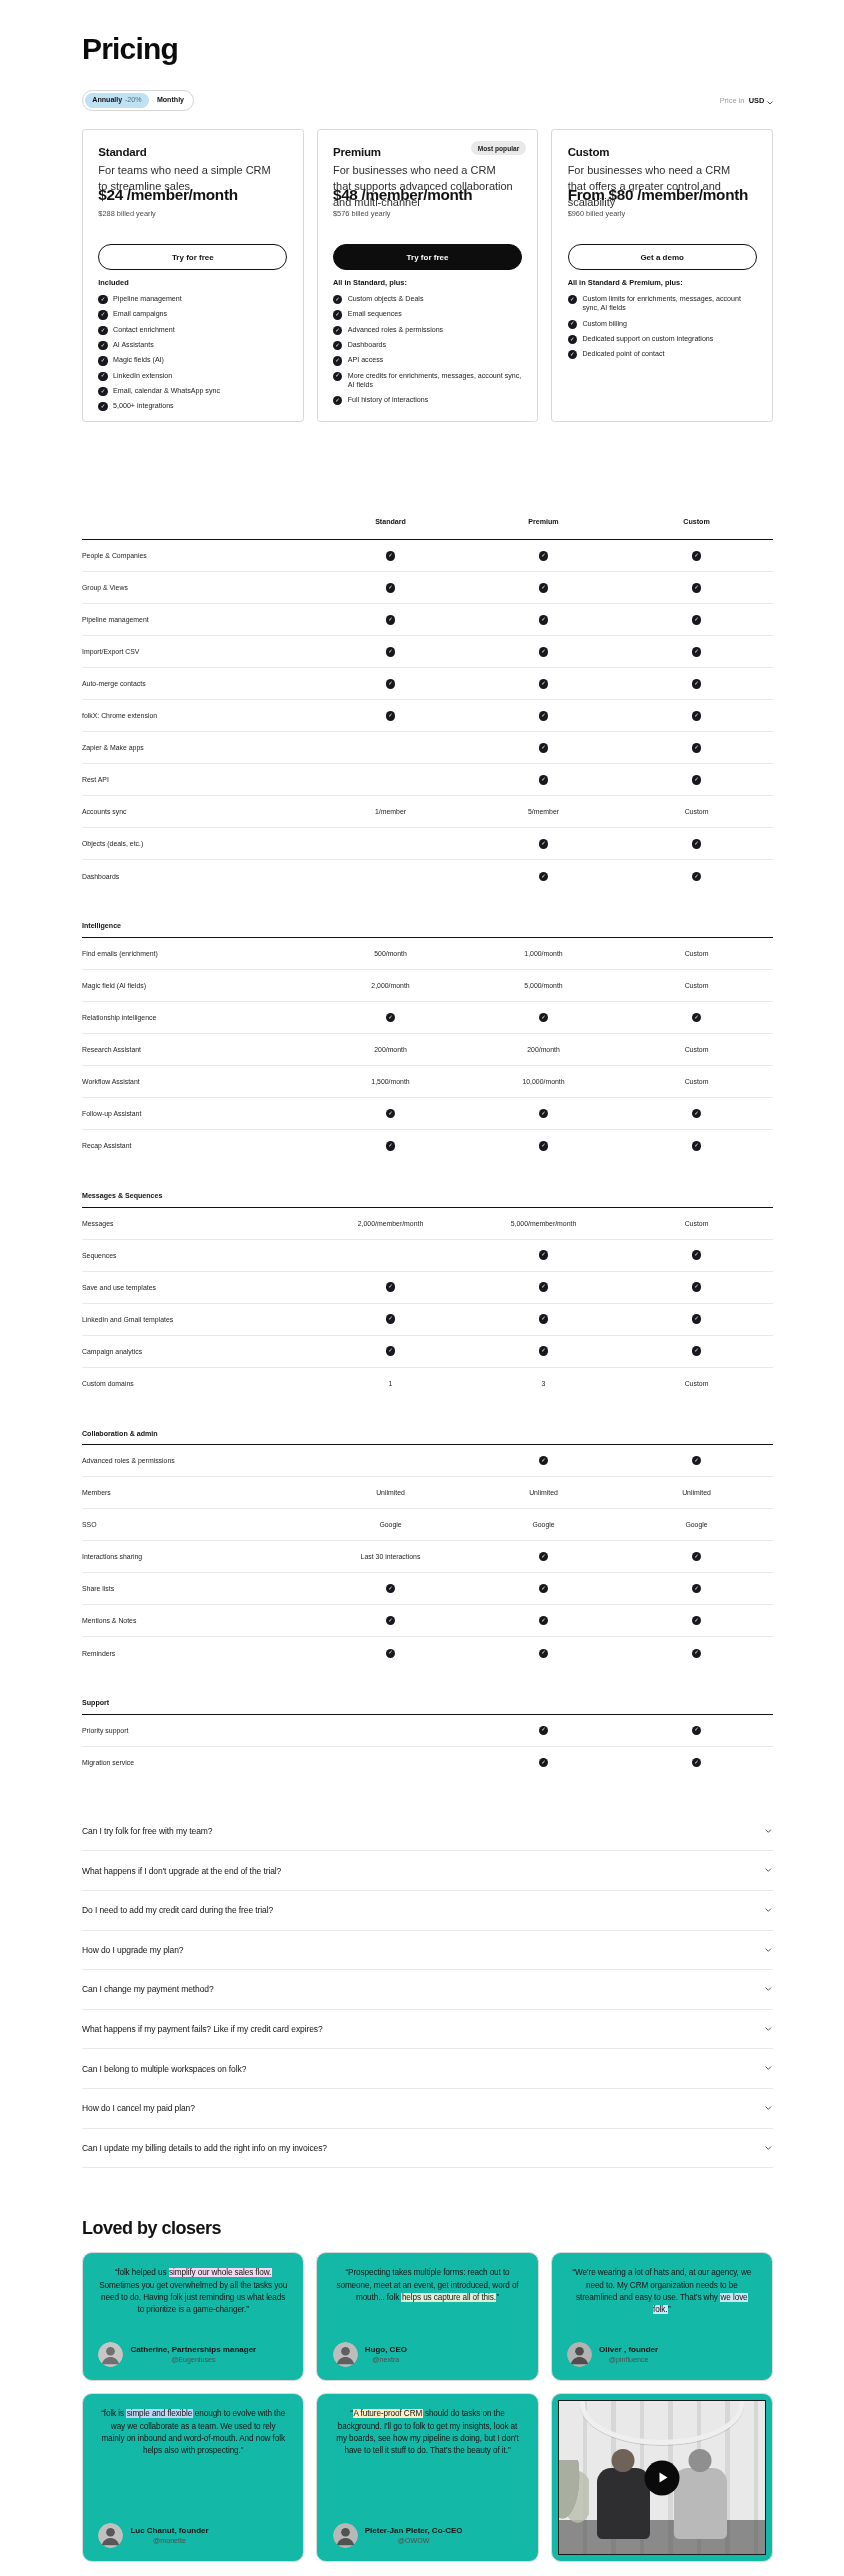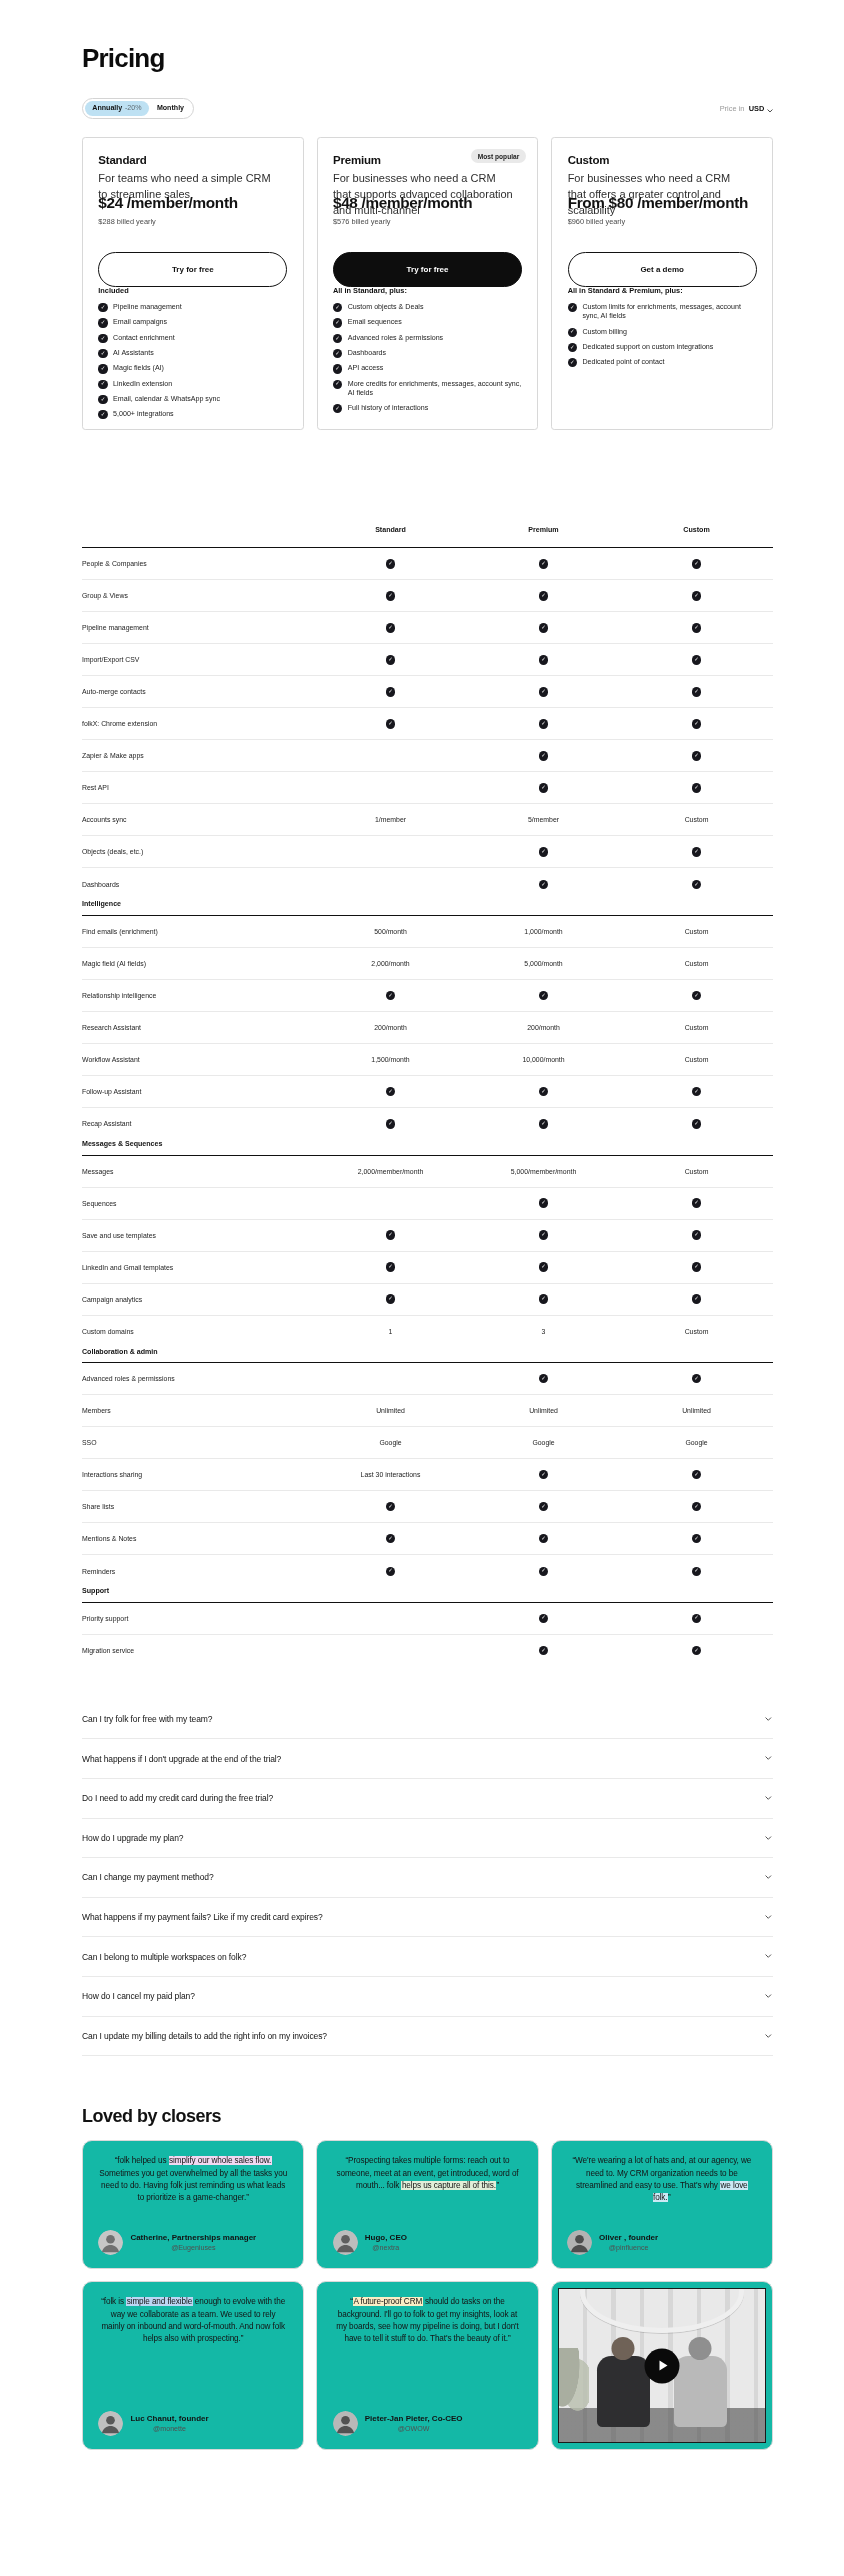--- a/index.html
+++ b/index.html
@@ -5,21 +5,21 @@
   * { box-sizing: border-box; margin: 0; padding: 0; }
   html,body { background:#fff; }
   body {
     width:845px; height:2576px; overflow:hidden; position:relative;
     font-family:"Liberation Sans", sans-serif; color:#121212;
     -webkit-font-smoothing:antialiased;
   }
   .container { width:691px; margin-left:82px; }
 
   
-  h1.page-title { margin-top:43px; font-size:26px; font-weight:700; letter-spacing:-0.8px; color:#0c0c0c; }
+  h1.page-title { margin-top:32px; font-size:30px; font-weight:700; letter-spacing:-0.8px; color:#0c0c0c; }
 
   .toggle-row { margin-top:24px; display:flex; justify-content:space-between; align-items:center; }
   .billing-toggle { display:inline-flex; align-items:center; background:#fff; border:0.5px solid #d4d4d4; border-radius:548px; padding:1.6px; }
   .seg { border-radius:548px; padding:3.8px 7.7px; font-size:7.1px; cursor:pointer; display:flex; align-items:center; gap:2.7px; }
   .seg.active { background:#bee1f3; }
   .seg .seg-label { font-weight:700; color:#111; }
   .seg .seg-discount { color:#5f6b72; font-weight:400; }
   .seg.plain .seg-label { font-weight:700; }
   .currency { display:flex; align-items:center; gap:4.4px; font-size:7.4px; }
   .currency .cur-label { color:#9a9a9a; }
@@ -27,39 +27,39 @@
 
   
   .cards { margin-top:18.6px; display:grid; grid-template-columns:repeat(3,1fr); gap:13px; }
   .plan { position:relative; border:0.5px solid #d8d8d8; border-radius:3.3px; height:293px; padding:15.3px; background:#fff; }
   .plan-badge { position:absolute; top:11px; right:11px; background:#e9e9e9; border-radius:548px; padding:3.3px 7.1px; font-size:6.6px; font-weight:700; color:#1c1c1c; }
   .plan-name { font-size:11.5px; font-weight:700; letter-spacing:-0.2px; }
   .plan-desc { margin-top:5px; font-size:11px; line-height:1.45; color:#2e2e2e; max-width:181px; }
   .plan-price-block { position:absolute; top:56px; left:15.3px; right:15.3px; }
   .plan-price { font-size:15.3px; font-weight:700; letter-spacing:-0.3px; }
   .plan-billed { margin-top:5px; font-size:7.4px; color:#4c4c4c; }
-  .plan-cta { position:absolute; top:114px; left:15.3px; right:15.3px; height:35px; border-radius:548px;
+  .plan-cta { position:absolute; top:114px; left:15.3px; right:15.3px; height:26px; border-radius:548px;
     border:0.8px solid #121212; background:#fff; font-family:inherit; font-size:8px; font-weight:700; color:#121212; cursor:pointer; }
   .plan-cta.primary { background:#0d0d0d; border-color:#0d0d0d; color:#fff; }
   .plan-feats { position:absolute; top:148px; left:15.3px; right:13px; }
   .feats-title { font-size:7.4px; font-weight:700; margin-bottom:7.7px; }
   .feat { display:flex; align-items:flex-start; gap:5.5px; margin-bottom:6px; font-size:7.1px; line-height:1.3; color:#222; }
   .chk { flex:0 0 auto; display:inline-flex; width:9.3px; height:9.3px; border-radius:50%; background:#17171d; color:#fff;
     font-size:5.5px; line-height:1; align-items:center; justify-content:center; }
 
   
   .table { margin-top:96px; }
   .tgrid { display:grid; grid-template-columns:1fr 153px 153px 153px; align-items:center; }
   .thead { padding-bottom:13px; border-bottom:1.1px solid #111; }
   .thead .tcol { text-align:center; font-size:7.1px; font-weight:700; }
   .trow { min-height:32px; border-bottom:0.5px solid #e9e9e9; }
   .trow.last { border-bottom:none; }
   .tlabel { font-size:6.9px; color:#1c1c1c; }
   .tcell { text-align:center; font-size:6.9px; color:#1c1c1c; display:flex; justify-content:center; align-items:center; }
-  .sec-title { padding-bottom:6.6px; border-bottom:1.1px solid #111; font-size:7.1px; font-weight:700; }
+  .sec-title { margin-top:30px; padding-bottom:6.6px; border-bottom:1.1px solid #111; font-size:7.1px; font-weight:700; }
 
   
   .faq { margin-top:33px; }
   .faq-item { display:flex; justify-content:space-between; align-items:center; padding:14.3px 1.1px 14.3px 0;
     border-bottom:0.5px solid #e9e9e9; cursor:pointer; }
   .faq-q { font-size:8.5px; font-weight:500; letter-spacing:-0.1px; }
   .chev { flex:0 0 auto; }
 
   
   .loved-title { margin-top:50px; font-size:18px; font-weight:700; letter-spacing:-0.5px; }

